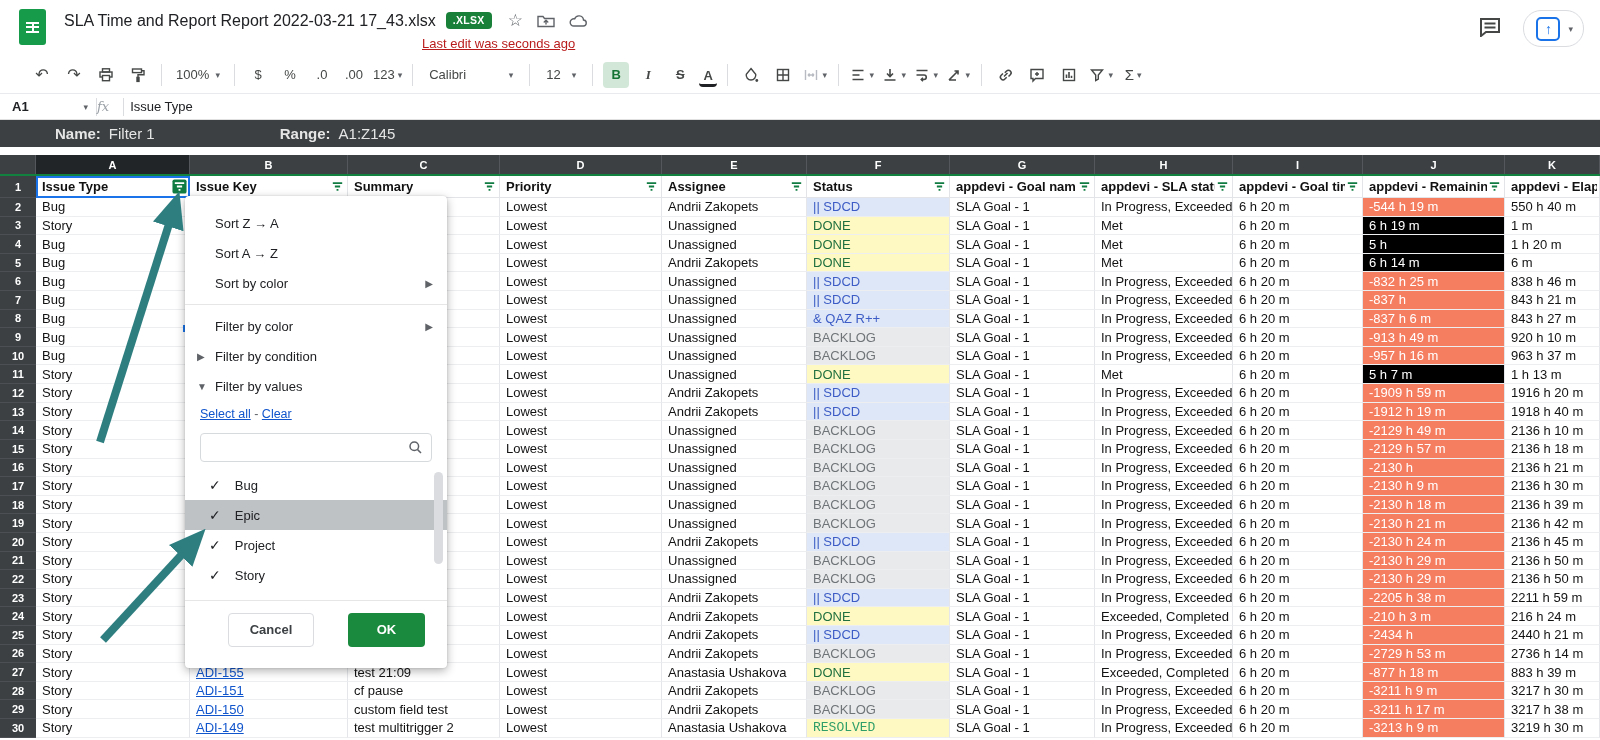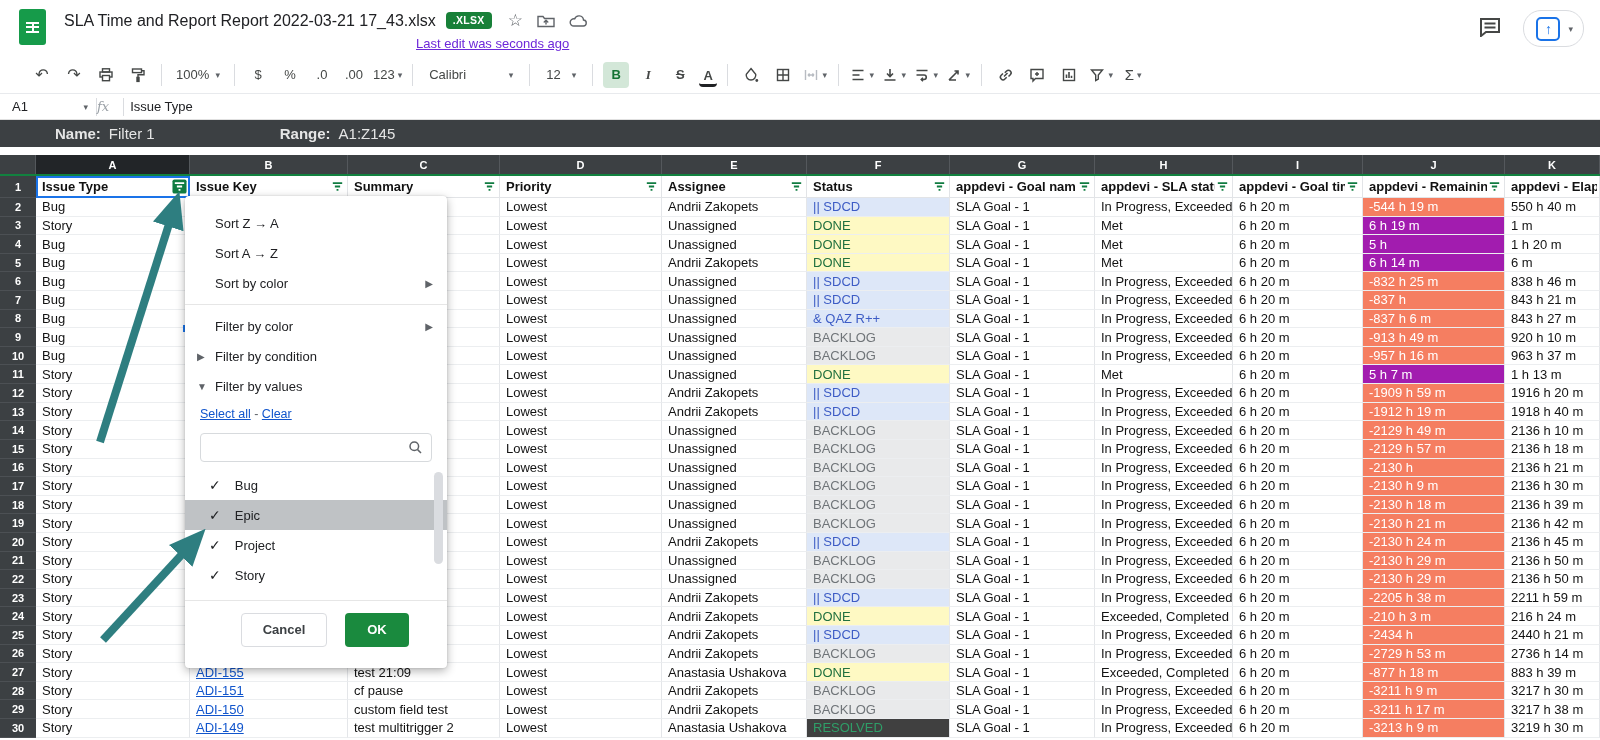--- a/index.html
+++ b/index.html
@@ -19,21 +19,21 @@
       linear-gradient(#fff,#fff) 5.5px 0/2px 11px no-repeat; }
   .title-row { position:absolute; left:64px; top:10px; display:flex; align-items:center; gap:10px; }
   .doc-title { font-size:16px; color:#202124; }
   .xlsx-badge { background:#188038; color:#fff; font-size:10.5px; font-weight:bold;
     padding:2px 7px 3px; border-radius:4px; letter-spacing:.3px; }
   .title-icons { display:flex; align-items:center; gap:14px; margin-left:6px; color:#5f6368; }
   .title-icons svg { display:block; }
   .menubar { position:absolute; left:64px; top:34px; display:flex; align-items:center;
     gap:19px; font-size:13.5px; color:#202124; }
   .menubar .menu-item { cursor:default; }
-  .last-edit { color:#6d28d9; text-decoration:underline; font-size:13px; margin-left:18px; }
+  .last-edit { color:#b91c1c; text-decoration:underline; font-size:13px; margin-left:24px; }
   .top-right { position:absolute; right:16px; top:10px; display:flex; align-items:center; gap:22px; }
   .share-pill { display:flex; align-items:center; gap:8px; border:1px solid #dadce0;
     border-radius:18px; height:37px; padding:0 10px 0 12px; background:#fff; }
   .share-box { width:24px; height:24px; border:2px solid #1a73e8; border-radius:5px;
     color:#1a73e8; font-size:14px; font-weight:bold; display:flex; align-items:center; justify-content:center; }
   .caret { color:#5f6368; font-size:9px; }
 
   
   .toolbar { position:absolute; left:0; top:56px; width:100%; height:38px; background:#fff;
     border-bottom:1px solid #e8eaed; display:flex; align-items:center; padding-left:26px; }
@@ -48,21 +48,21 @@
   .tb-bold { background:#d3e7d8; color:#137333; font-weight:bold; }
   .tb-italic { font-style:italic; font-family:"Liberation Serif",serif; font-weight:bold; }
   .tb-strike { text-decoration:line-through; font-weight:bold; }
   .tb-color { font-weight:bold; border-bottom:3px solid #202124; height:20px; margin-top:4px; min-width:18px; }
   .tb-disabled { color:#b8bcc2; }
 
   
   .formulabar { position:absolute; left:0; top:94px; width:100%; height:26px; background:#fff;
     border-bottom:1px solid #e0e0e0; display:flex; align-items:center; font-size:13px; }
   .name-box { width:96px; padding-left:12px; display:flex; align-items:center;
-    justify-content:space-between; color:#202124; }
+    justify-content:space-between; color:#202124;font-weight:bold; }
   .name-box .caret { margin-right:8px; }
   .fbar-sep { width:1px; height:18px; background:#dadce0; }
   .fx { font-family:"DejaVu Serif",serif; font-style:italic; color:#9aa0a6; font-size:13px; margin:0 14px 0 0; }
   .formula-value { color:#202124; margin-left:6px; }
 
   
   .filterbar { position:absolute; left:0; top:120px; width:100%; height:27px; background:#3c4043;
     color:#e5e5e5; display:flex; align-items:center; font-size:15px; }
   .filterbar b { font-weight:bold; }
   .fb-name { margin-left:55px; } .fb-range { margin-left:125px; }
@@ -86,23 +86,23 @@
   .fill-handle { position:absolute; width:7px; height:7px; background:#1a73e8; left:183px; top:170px; z-index:5; }
   .rownum { display:flex; align-items:center; justify-content:center; background:#3c4043; color:#fff;
     font-size:11px; font-weight:bold; border-bottom:1px solid #4c5054; }
   .drow { height:18.62px; }
   .dcell { display:flex; align-items:center; padding-left:6px; font-size:13px; color:#131313;
     border-right:1px solid #e4e6e9; border-bottom:1px solid #eceef0; overflow:hidden; white-space:nowrap; }
   .dcell a { color:#1155cc; text-decoration:underline;text-align:center; }
   .st-sdcd { background:#dde7f8; color:#3d5cc5; }
   .st-done { background:#fef9c3; color:#20703f; }
   .st-backlog { background:#e9eaeb; color:#6f7478; }
-  .st-resolved { background:#404040; color:#2f9e68; }
+  .st-resolved { background:#fef9c3; color:#2f9e68;font-family:Liberation Mono, monospace; }
   .rem-over { background:#f57e61; color:#fff; }
-  .rem-ok { background:#a21caf; color:#fff; }
+  .rem-ok { background:#000000; color:#fff; }
 
   
   .fmenu { position:absolute; left:185px; top:196px; width:262px; height:472px; background:#fff;
     border-radius:4px; box-shadow:0 3px 10px rgba(0,0,0,.3), 0 0 2px rgba(0,0,0,.15); z-index:50;
     font-size:13px; color:#202124; }
   .fm-item { height:30px; display:flex; align-items:center; padding-left:30px; position:relative; }
   .fm-item .sub-arrow { position:absolute; right:14px; color:#5f6368; font-size:10px; }
   .fm-item .exp-arrow { position:absolute; left:12px; color:#5f6368; font-size:10px; }
   .fm-div { height:1px; background:#e6e6e6; margin:6px 0; }
   .fm-links { padding:6px 0 0 15px; font-size:12.5px; }
@@ -110,24 +110,24 @@
   .fm-links .dash { color:#5f6368; text-decoration:none; }
   .fm-search { margin:12px 15px 0; height:29px; border:1px solid #d7dadd; border-radius:4px;
     display:flex; align-items:center; padding:0 8px; }
   .fm-search input { flex:1; border:none; outline:none; font-size:13px; min-width:0; }
   .fm-vals { position:relative; margin-top:8px; height:122px; }
   .fm-val { height:30px; display:flex; align-items:center; padding-left:24px; gap:14px; }
   .fm-val .chk { font-size:14px; color:#202124; }
   .fm-val.hl { background:#bfc2c5; }
   .fm-scroll { position:absolute; right:4px; top:2px; width:9px; height:92px; border-radius:5px; background:#dadce0; }
   .fm-footer { border-top:1px solid #e6e6e6; margin-top:8px; height:58px;
-    display:flex; align-items:center; justify-content:flex-end; gap:18px; padding-right:38px; }
+    display:flex; align-items:center; justify-content:flex-end; gap:34px; padding-right:22px; }
   .btn-cancel { width:86px; height:34px; border:1px solid #dadce0; border-radius:4px; background:#fff;
     color:#3c4043; font-size:13px; font-weight:bold; display:flex; align-items:center; justify-content:center; }
-  .btn-ok { width:64px; height:34px; border-radius:4px; background:#1a8a3e; color:#fff;
+  .btn-ok { width:77px; height:34px; border-radius:4px; background:#1a8a3e; color:#fff;
     font-size:13px; font-weight:bold; display:flex; align-items:center; justify-content:center; }
 
   .arrows { position:absolute; left:0; top:0; width:1600px; height:740px; z-index:60; pointer-events:none; }
 </style>
 </head>
 <body>
 
 <div id="app">
 
   <div class="titlebar">

